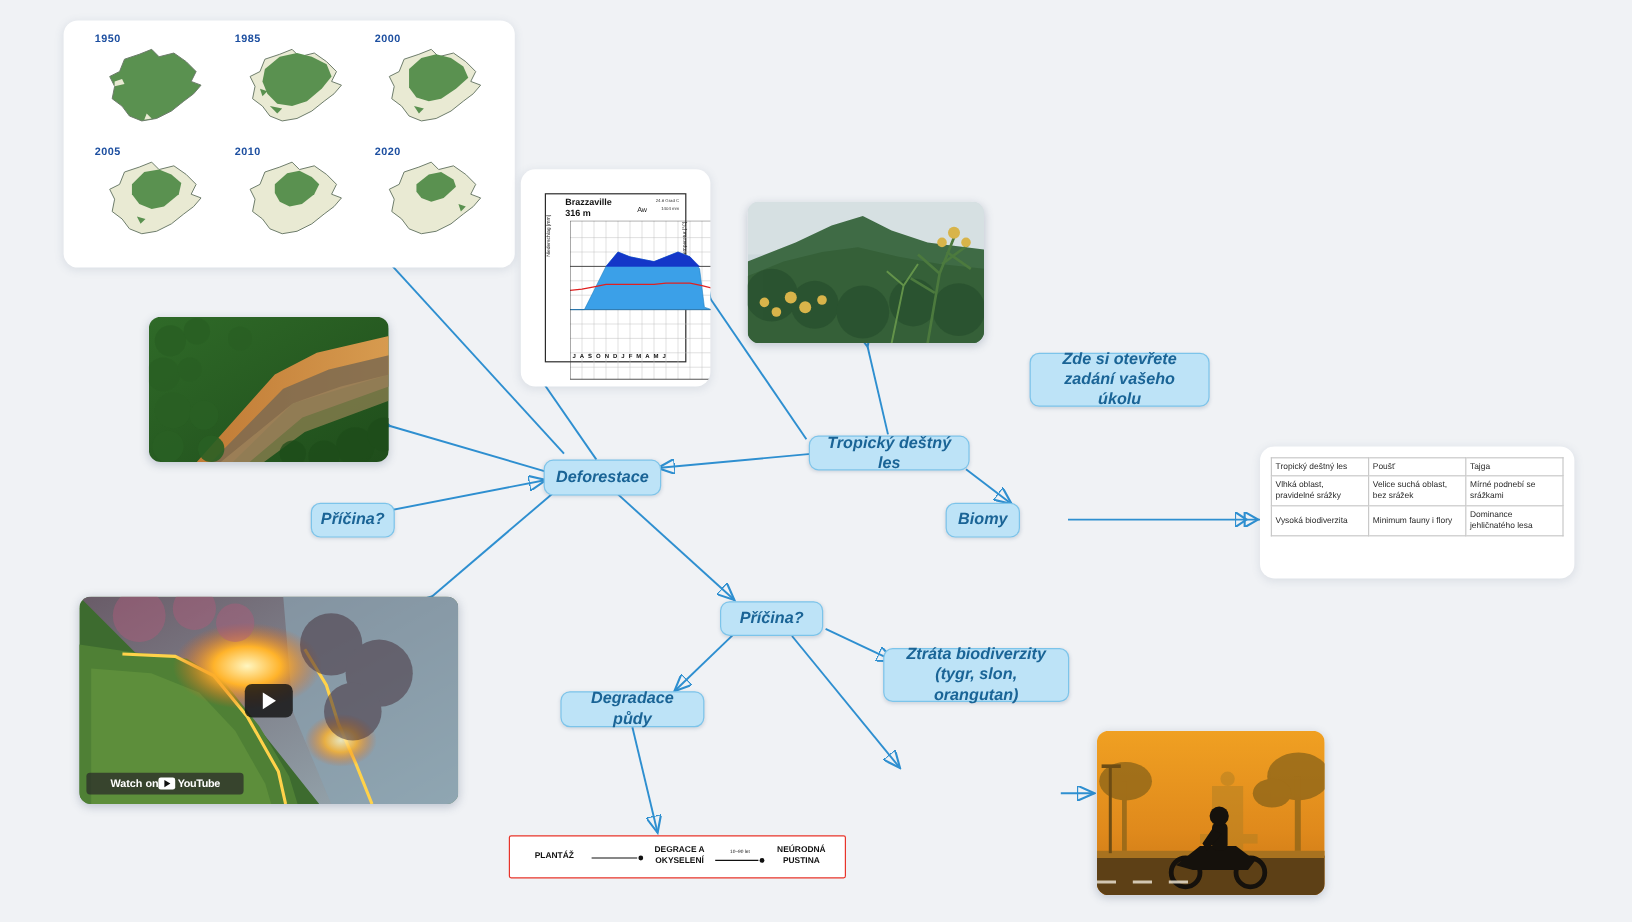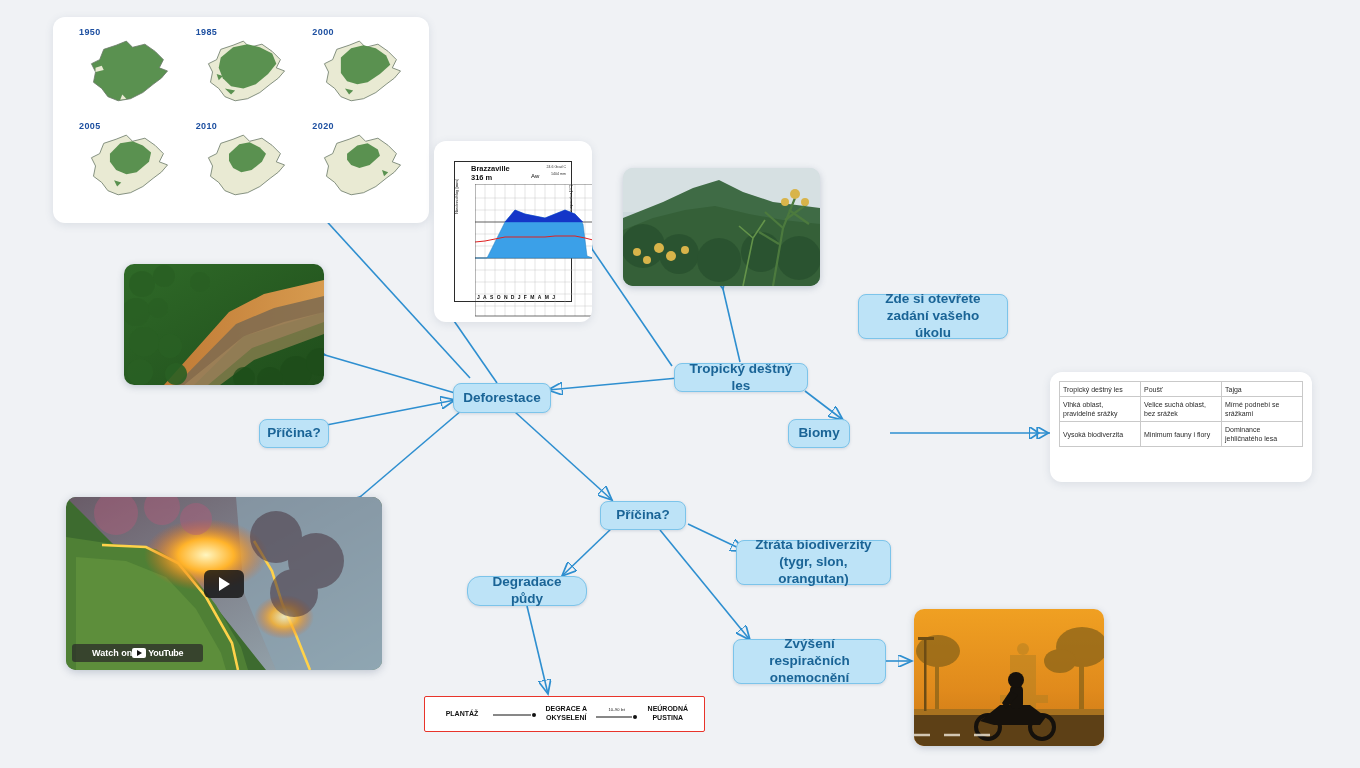--- a/index.html
+++ b/index.html
@@ -29,20 +29,21 @@
     font-weight: bold;
     font-size: 13.5px;
     line-height: 1.25;
     text-align: center;
     display: flex;
     align-items: center;
     justify-content: center;
     padding: 6px 12px;
     box-shadow: 0 1px 3px rgba(60,90,120,0.18);
     white-space: pre-line;
+    font-style: italic;
   }
   .card {
     position: absolute;
     background: #ffffff;
     border-radius: 12px;
     box-shadow: 0 2px 8px rgba(80,100,130,0.14);
     overflow: hidden;
   }
   .photo {
     position: absolute;
@@ -516,21 +517,19 @@
 
   <div class="node" style="left:788px;top:419px;width:62px;height:29px;">Biomy</div>
 
   <div class="node" style="left:259px;top:419px;width:70px;height:29px;">Příčina?</div>
 
   <div class="node" style="left:600px;top:501px;width:86px;height:29px;">Příčina?</div>
 
   <div class="node" style="left:736px;top:540px;width:155px;height:45px;padding-left:12px;">Ztráta biodiverzity
 (tygr, slon, orangutan)</div>
 
-  <div class="node" style="left:467px;top:576px;width:120px;height:30px;border-radius:13px;">Degradace půdy</div>
-
-  <div class="node" style="left:733px;top:639px;width:153px;height:45px;">Zvýšení respiračních
-onemocnění</div>
+  <div class="node" style="left:467px;top:576px;width:120px;height:30px;">Degradace půdy</div>
+
 
   <div class="node" style="left:858px;top:294px;width:150px;height:45px;">Zde si otevřete
 zadání vašeho úkolu</div>
 
 </div>
 
 </body></html>

